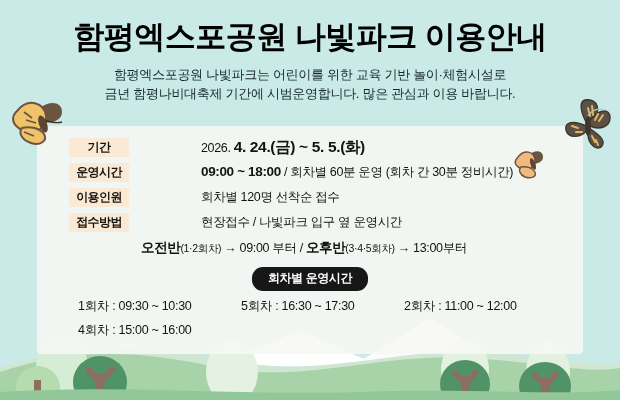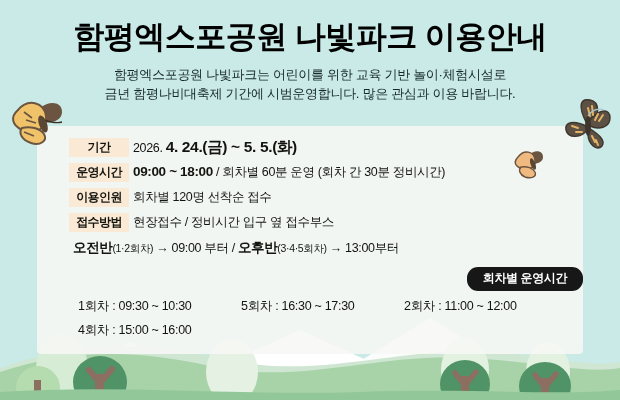--- a/index.html
+++ b/index.html
@@ -94,37 +94,38 @@
     line-height: 19px;
     background: #fae9d4;
     color: #14140f;
     font-size: 12px;
     font-weight: bold;
     text-align: center;
     letter-spacing: -0.6px;
     white-space: nowrap;
   }
   .row-value {
-    padding-left: 4px;
+    padding-left: 24px;
     font-size: 12.5px;
     color: #14140f;
     letter-spacing: -0.35px;
     white-space: nowrap;
+    margin-left: 48px;
   }
   .row-value .strong { font-weight: bold; font-size: 13.5px; }
   .row-value .big    { font-weight: bold; font-size: 15.5px; }
   .row-value .small  { font-size: 10.5px; }
 
   
   #session-pill {
     position: absolute;
     left: 0;
     right: 0;
     top: 141px;
-    text-align: right;
+    text-align: center;
   }
   #session-pill-label {
     display: inline-block;
     background: #171717;
     color: #ffffff;
     font-size: 12px;
     font-weight: bold;
     letter-spacing: -0.4px;
     padding: 3px 16px 4px 16px;
     border-radius: 11px;
@@ -233,21 +234,21 @@
         <span class="row-value"><span class="strong">09:00 ~ 18:00</span><span> / 회차별 60분 운영 (회차 간 30분 정비시간)</span></span>
       </div>
 
       <div class="info-row">
         <span class="row-label">이용인원</span>
         <span class="row-value">회차별 120명 선착순 접수</span>
       </div>
 
       <div class="info-row">
         <span class="row-label">접수방법</span>
-        <span class="row-value">현장접수 / 정비시간 입구 옆 접수부스</span>
+        <span class="row-value">현장접수 / 나빛파크 입구 옆 운영시간</span>
       </div>
 
       <div class="info-row">
         <span class="row-value"><span class="strong">오전반</span><span class="small">(1·2회차)</span><span> → 09:00 부터 / </span><span class="strong">오후반</span><span class="small">(3·4·5회차)</span><span> → 13:00부터</span></span>
       </div>
 
     </div>
 
     <div id="session-pill">
       <span id="session-pill-label">회차별 운영시간</span>

